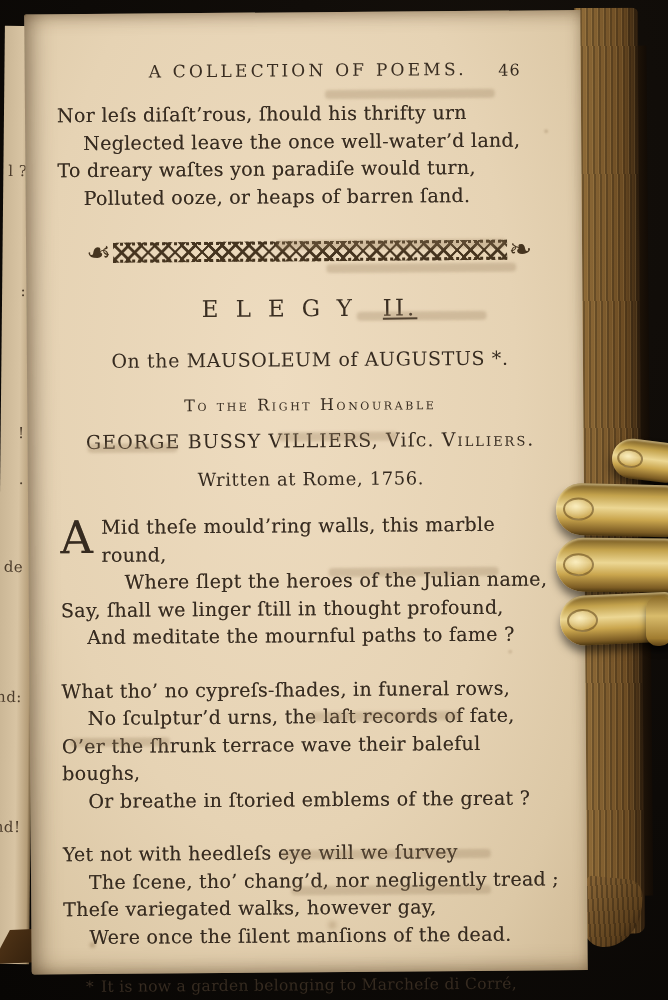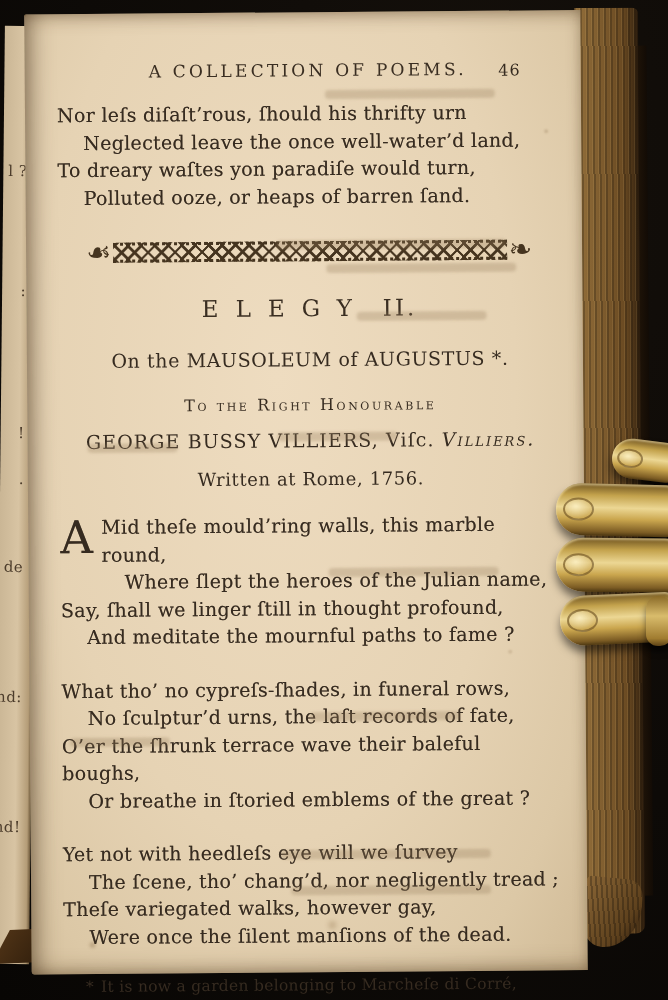--- a/index.html
+++ b/index.html
@@ -87,25 +87,25 @@
   .scroll{font-size:28px;line-height:20px;flex:0 0 auto;}
   .lattice{
     flex:1 1 auto;height:14px;margin:0 2px;
     border-top:3px dotted #45341f;border-bottom:3px dotted #45341f;
     background:
       repeating-linear-gradient(45deg,  #45341f 0 2.6px, rgba(0,0,0,0) 2.6px 9.5px),
       repeating-linear-gradient(135deg, #45341f 0 2.6px, rgba(0,0,0,0) 2.6px 9.5px);
   }
   .elegy-head{margin-top:34px;text-align:center;font-size:23px;color:#3a2e22;}
   .elegy-word{letter-spacing:17px;}
-  .elegy-num{letter-spacing:3px;margin-left:14px;}
+  .elegy-num{letter-spacing:3px;margin-left:14px;text-decoration:underline;}
   .subtitle{margin-top:27px;text-align:center;font-size:19px;letter-spacing:.6px;}
   .dedic1{margin-top:25px;text-align:center;font-size:16px;font-variant:small-caps;letter-spacing:2.6px;}
   .dedic2{margin-top:15px;text-align:center;font-size:19px;letter-spacing:1.1px;}
-  .dedic2 .sc{font-variant:small-caps;letter-spacing:2px;font-style:italic;}
+  .dedic2 .sc{font-variant:small-caps;letter-spacing:2px;}
   .dateline{margin-top:17px;text-align:center;font-size:18px;letter-spacing:.6px;}
   .s1{position:relative;margin-top:23px;}
   .dropcap{position:absolute;left:0;top:1px;font-size:45px;line-height:45px;}
   .s1 .l1{margin-left:41px;}
   .s1 .l2{margin-left:64px;}
   .s1 .l4{margin-left:26px;}
   .s2,.s3{margin-top:26px;}
   .footnote{margin-top:27px;margin-left:22px;font-size:15.5px;letter-spacing:.3px;}
   .footnote .mark{margin-right:7px;}
   

